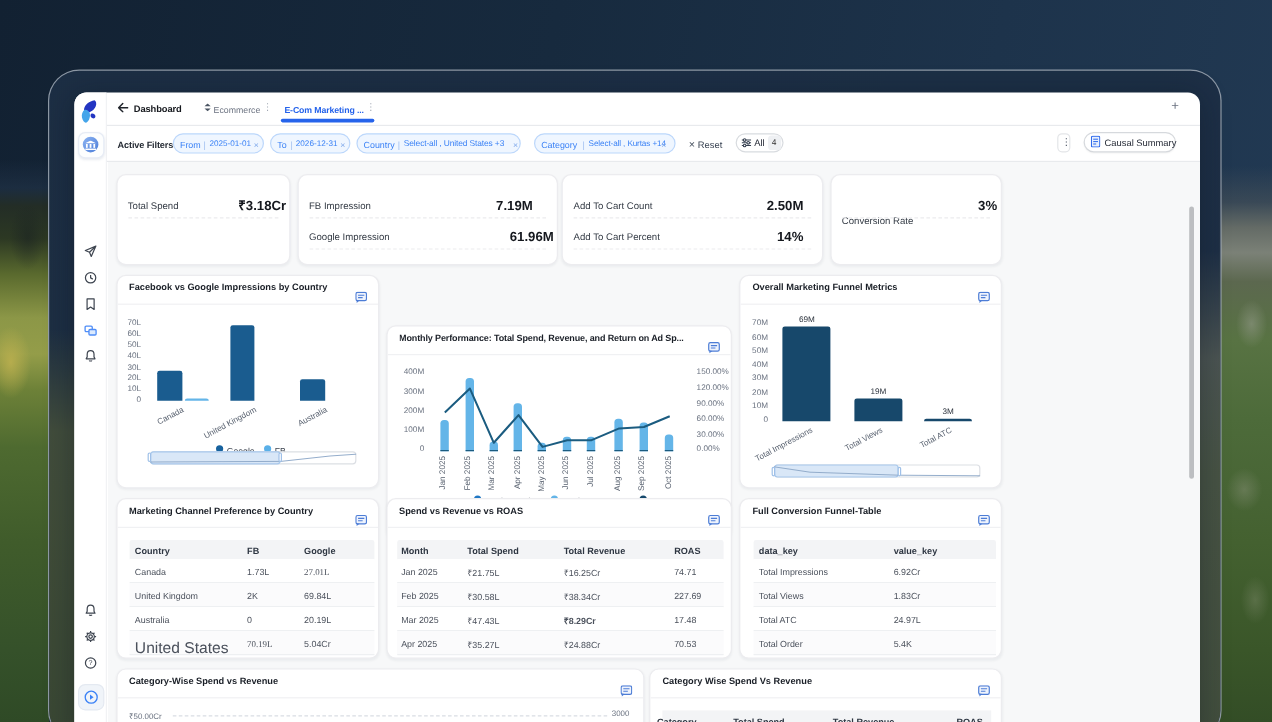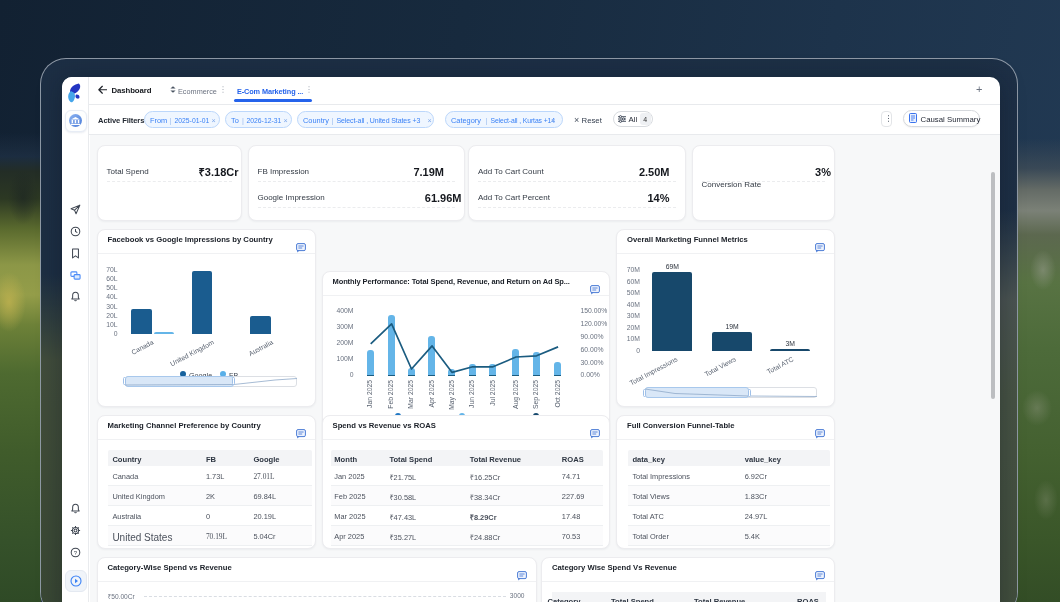--- a/index.html
+++ b/index.html
@@ -340,21 +340,21 @@
 <div class="abs" style="left:155.9px;top:56.5px;font-size:7.4px;color:#4b515c;font-family:Liberation Serif, serif;">27.01L</div>
 <div class="abs" style="left:10.4px;top:70.6px;width:204.5px;height:20.1px;background:#fbfbfc;border-bottom:1px solid #eef0f2;"></div>
 <div class="abs" style="left:14.9px;top:76.6px;font-size:7.4px;color:#4b515c;">United Kingdom</div>
 <div class="abs" style="left:108.4px;top:76.6px;font-size:7.4px;color:#4b515c;">2K</div>
 <div class="abs" style="left:155.9px;top:76.6px;font-size:7.4px;color:#4b515c;">69.84L</div>
 <div class="abs" style="left:10.4px;top:90.69999999999999px;width:204.5px;height:20.1px;background:#fff;border-bottom:1px solid #eef0f2;"></div>
 <div class="abs" style="left:14.9px;top:96.69999999999999px;font-size:7.4px;color:#4b515c;">Australia</div>
 <div class="abs" style="left:108.4px;top:96.69999999999999px;font-size:7.4px;color:#4b515c;">0</div>
 <div class="abs" style="left:155.9px;top:96.69999999999999px;font-size:7.4px;color:#4b515c;">20.19L</div>
 <div class="abs" style="left:10.4px;top:110.79999999999998px;width:204.5px;height:20.1px;background:#fbfbfc;border-bottom:1px solid #eef0f2;"></div>
-<div class="abs" style="left:14.9px;top:116.79999999999998px;font-size:10px;color:#4b515c;">United States</div>
+<div class="abs" style="left:14.9px;top:116.79999999999998px;font-size:13px;color:#4b515c;">United States</div>
 <div class="abs" style="left:108.4px;top:116.79999999999998px;font-size:7.4px;color:#4b515c;font-family:Liberation Serif, serif;">70.19L</div>
 <div class="abs" style="left:155.9px;top:116.79999999999998px;font-size:7.4px;color:#4b515c;">5.04Cr</div>
 </div>
 <div class="card" style="left:321.5px;top:414.5px;width:288.5px;height:134px;overflow:hidden;">
 <div class="ct" style="">Spend vs Revenue vs ROAS</div>
 <div class="sep" style="top:23.5px;"></div>
 <svg class="abs" style="left:267.5px;top:13px" width="10" height="10" viewBox="0 0 10 10">
       <rect x="0.6" y="0.6" width="8.8" height="7" rx="1.4" fill="#eef3fd" stroke="#4d7dd6" stroke-width="1"></rect>
       <path d="M1.2 7 L1.2 9.4 L3.6 7.4" fill="#4d7dd6"></path>
       <path d="M2.4 3 H7.6 M2.4 5 H6.2" stroke="#4d7dd6" stroke-width="0.9"></path>

